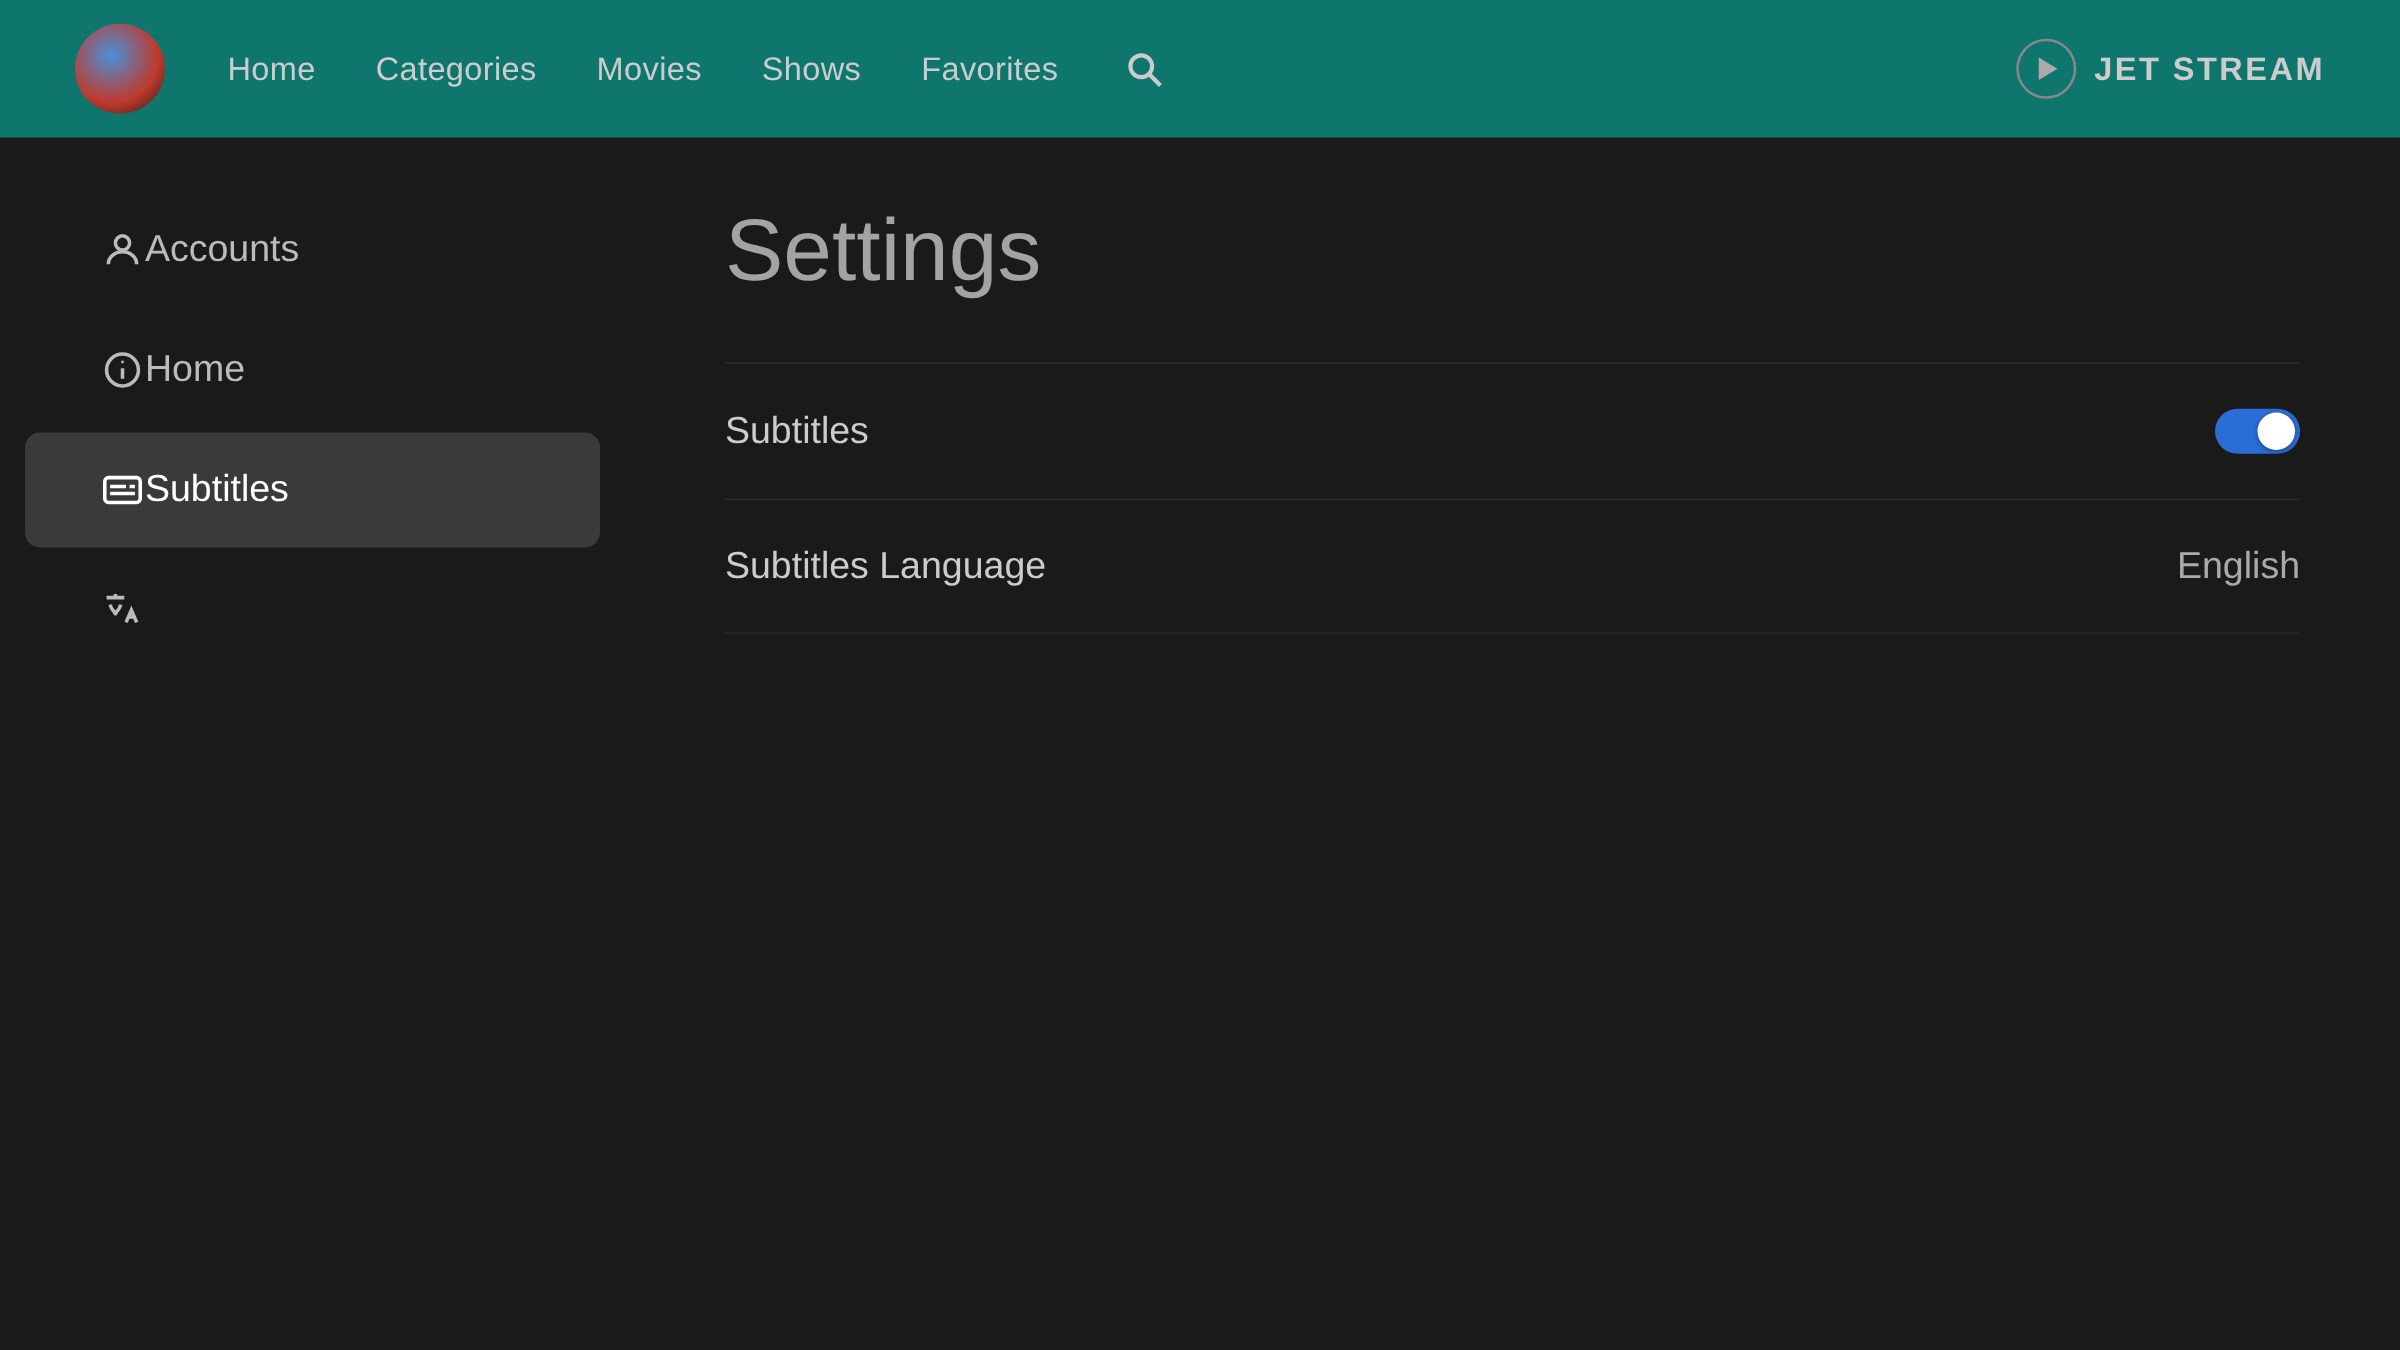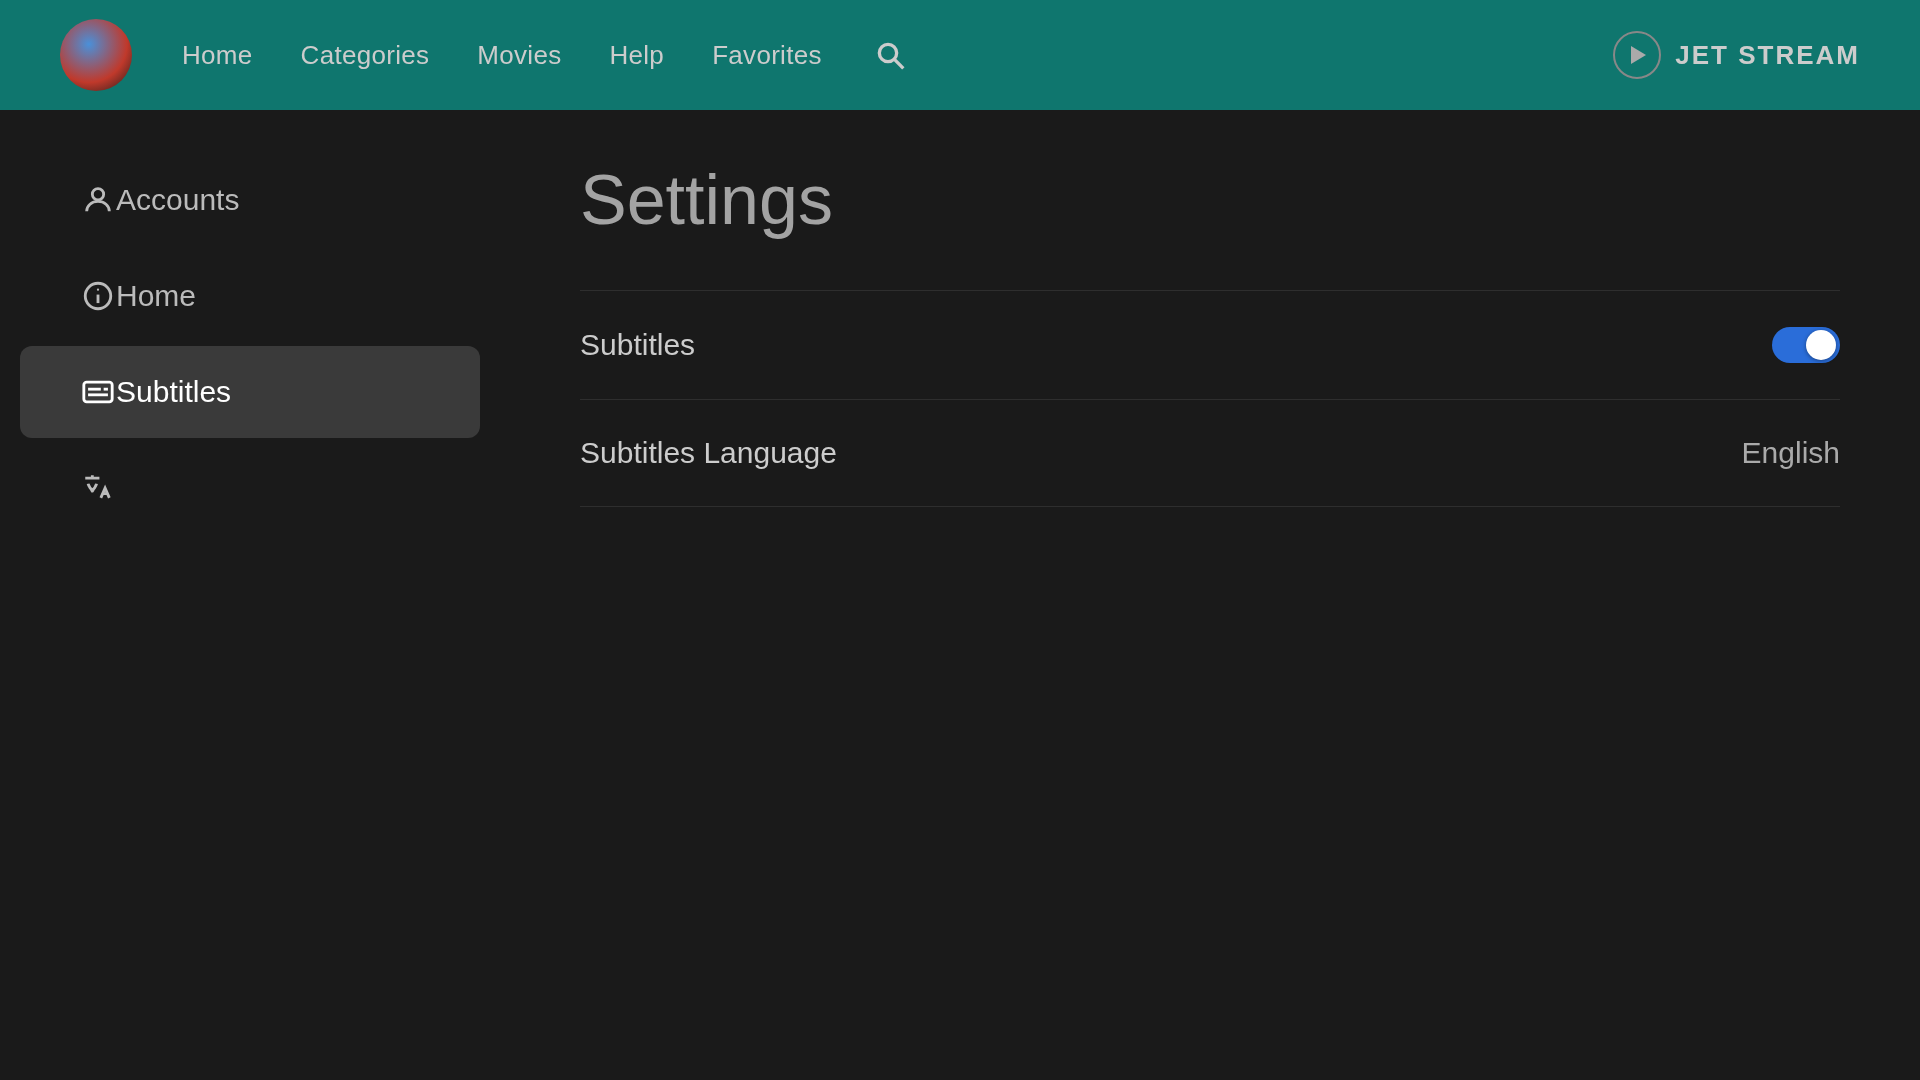--- a/index.html
+++ b/index.html
@@ -206,21 +206,21 @@
   </style>
 </head>
 <body>
 
 <header class="header">
   <div class="logo-avatar"></div>
   <nav class="nav">
     <span class="nav-item">Home</span>
     <span class="nav-item">Categories</span>
     <span class="nav-item">Movies</span>
-    <span class="nav-item">Help</span>
+    <span class="nav-item">Shows</span>
     <span class="nav-item">Favorites</span>
     <div class="search-icon-btn">
       <svg viewBox="0 0 24 24">
         <circle cx="10.5" cy="10.5" r="6.5"></circle>
         <line x1="15.5" y1="15.5" x2="22" y2="22"></line>
       </svg>
     </div>
   </nav>
   <div class="brand-logo">
     <div class="play-icon-circle">

